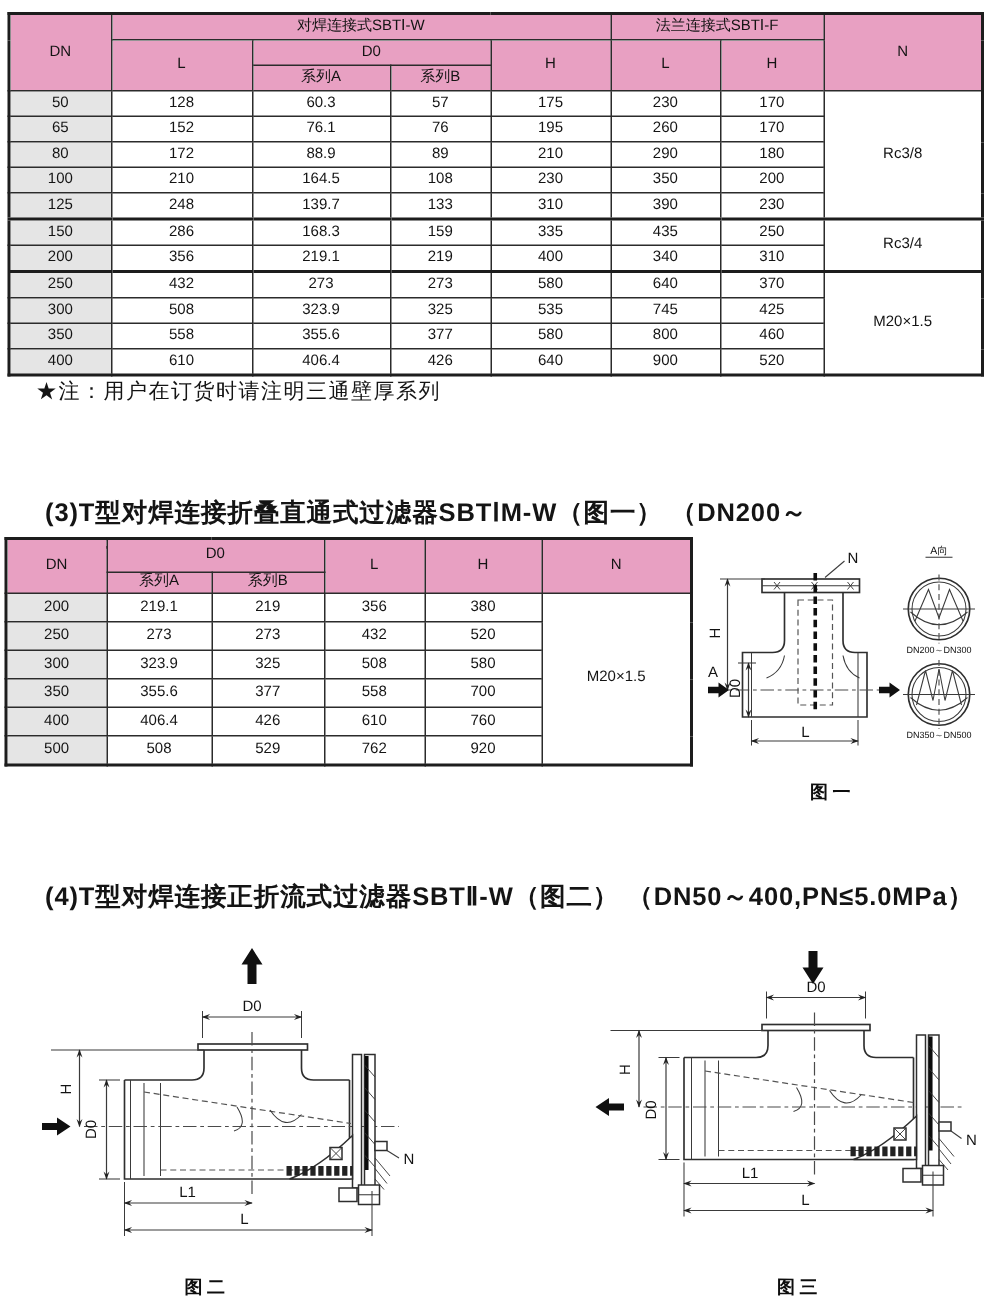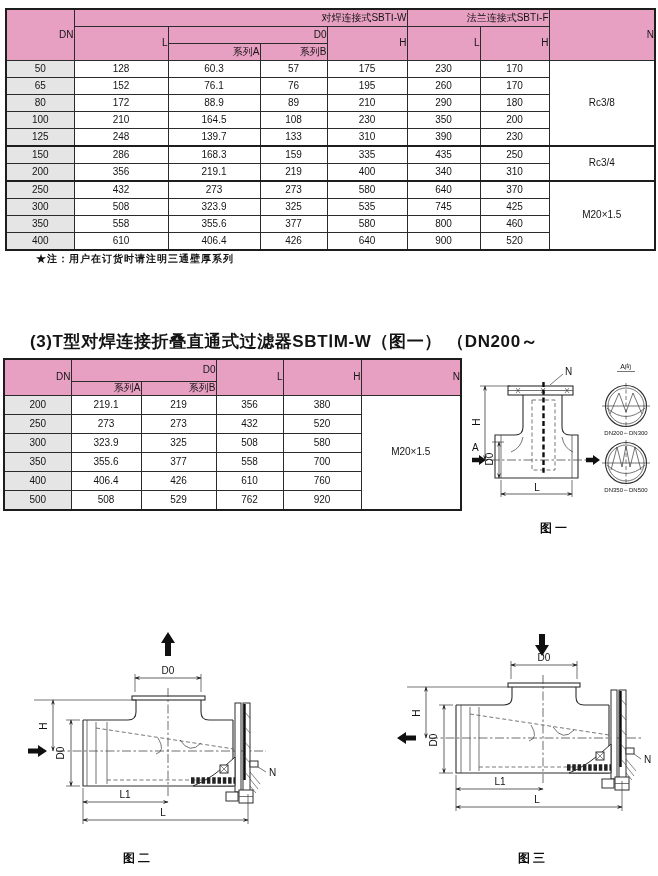--- a/index.html
+++ b/index.html
@@ -6,24 +6,24 @@
   body{width:658px;height:876px;font-family:"Liberation Sans",sans-serif;color:#141414;}
   .page{position:relative;width:658px;height:876px;background:#ffffff;overflow:hidden;}
   table{border-collapse:collapse;table-layout:fixed;position:absolute;border:2px solid #1d1d1d;}
   td{border:1px solid #2b2b2b;text-align:center;vertical-align:middle;font-size:10px;line-height:1.05;padding:0;white-space:nowrap;overflow:hidden;}
   .t1{left:5px;top:8px;width:649px;}
   .t1 td{height:16px;}
   .t2{left:3px;top:358px;width:457px;}
   .t2 tr.h1 td{height:21px;}
   .t2 tr.h2 td{height:13px;}
   .t2 tr.dr td{height:18px;}
-  tr.hdr td{background:#e8a0c2;text-align:right;}
+  tr.hdr td{background:#e8a0c2;}
   td.dn{background:#e5e5e5;}
   tr.gsep td{border-top:2px solid #1d1d1d;}
-  .note{position:absolute;left:36px;top:252px;font-size:10px;font-weight:bold;letter-spacing:1px;}
+  .note{position:absolute;left:24px;top:252px;font-size:14px;font-weight:normal;letter-spacing:1px;}
   .sec{position:absolute;font-size:17px;font-weight:bold;letter-spacing:0.6px;}
   .s3{left:30px;top:330px;}
   .s4{left:30px;top:586px;}
   .s5{left:30px;top:607px;}
   svg{position:absolute;overflow:visible;}
   .f1{left:470px;top:355px;}
   .f2{left:20px;top:630px;}
   .f3{left:345px;top:630px;}
   .ol{fill:none;stroke:#2e2e2e;stroke-width:1.1;}
   .tn{fill:none;stroke:#3a3a3a;stroke-width:0.7;}
@@ -296,20 +296,21 @@
       <circle class="ol" cx="156" cy="108" r="20.5"></circle>
       <circle class="tn" cx="156" cy="108" r="18"></circle>
       <line class="tn" x1="132" y1="108" x2="180" y2="108"></line>
       <line class="dsh" x1="156" y1="85" x2="156" y2="131"></line>
       <path class="tn" d="M141,115 L147,92 L152,112 L156,91 L160,112 L165,92 L171,115 M137,110 Q156,127 175,110"></path>
       <text class="lbl sm" text-anchor="middle" x="156" y="137">DN350～DN500</text>
     </g>
     <text class="cap" text-anchor="middle" x="85" y="177">图一</text>
   </svg>
 
+  <div class="sec s4">(4)T型对焊连接正折流式过滤器SBTⅡ-W（图二） （DN50～400,PN≤5.0MPa）</div>
 
   <svg class="f2" width="320" height="246" viewBox="0 0 320 246">
     <defs>
       <marker id="f2a" viewBox="0 0 10 10" refX="9" refY="5" markerWidth="9" markerHeight="7" orient="auto-start-reverse">
         <path d="M10,5 L0,1.5 L3.5,5 L0,8.5 Z" fill="#222"></path>
       </marker>
     </defs>
     <g>
       <polygon class="arr" points="145,13 141,13 148,2 155,13 151,13 151,26 145,26"></polygon>
       <rect class="ol" x="112" y="66" width="73" height="4"></rect>

